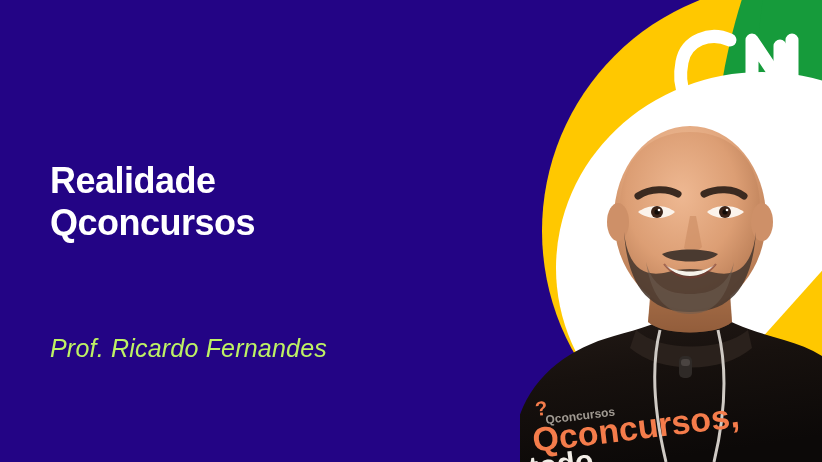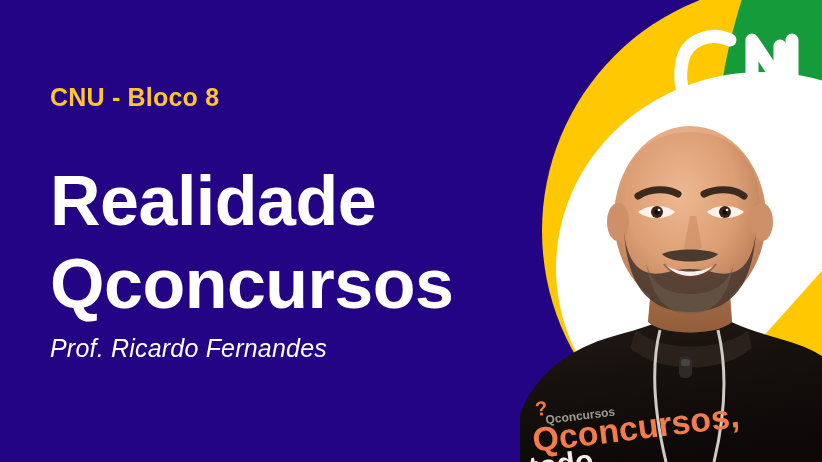--- a/index.html
+++ b/index.html
@@ -41,36 +41,36 @@
     font-size: 25px;
     font-weight: bold;
     letter-spacing: 0.2px;
     color: #FFC629;
     white-space: nowrap;
   }
   .headline {
     position: absolute;
     top: 160px;
     left: 0;
-    font-size: 70px;
+    font-size: 36px;
     font-weight: bold;
     line-height: 1.18;
     letter-spacing: -0.5px;
     color: #FFFFFF;
   }
   .headline .l2 { display: block; }
   .byline {
     position: absolute;
     top: 334px;
     left: 0;
     font-size: 25px;
     font-style: italic;
     font-weight: normal;
     letter-spacing: 0.2px;
-    color: #ffffff;
+    color: #bef264;
     white-space: nowrap;
   }
 </style>
 </head>
 <body>
 
 <div id="stage">
 
   <svg id="art" viewBox="0 0 822 462">
     <defs>
@@ -233,21 +233,20 @@
         <path d="M 752 101 L 752 40 L 792 100 L 792 40"></path>
         <path d="M 780 46 L 780 86
                  C 780 104, 792 112, 805 112
                  C 818 112, 830 104, 830 86
                  L 830 46"></path>
       </g>
     </g>
   </svg>
 
   <div class="text-col">
-    <div class="eyebrow">CNU - Bloco 8</div>
 
     <div class="headline">
       <span class="l1">Realidade</span>
       <span class="l2">Qconcursos</span>
     </div>
 
     <div class="byline">Prof. Ricardo Fernandes</div>
   </div>
 
 </div>

